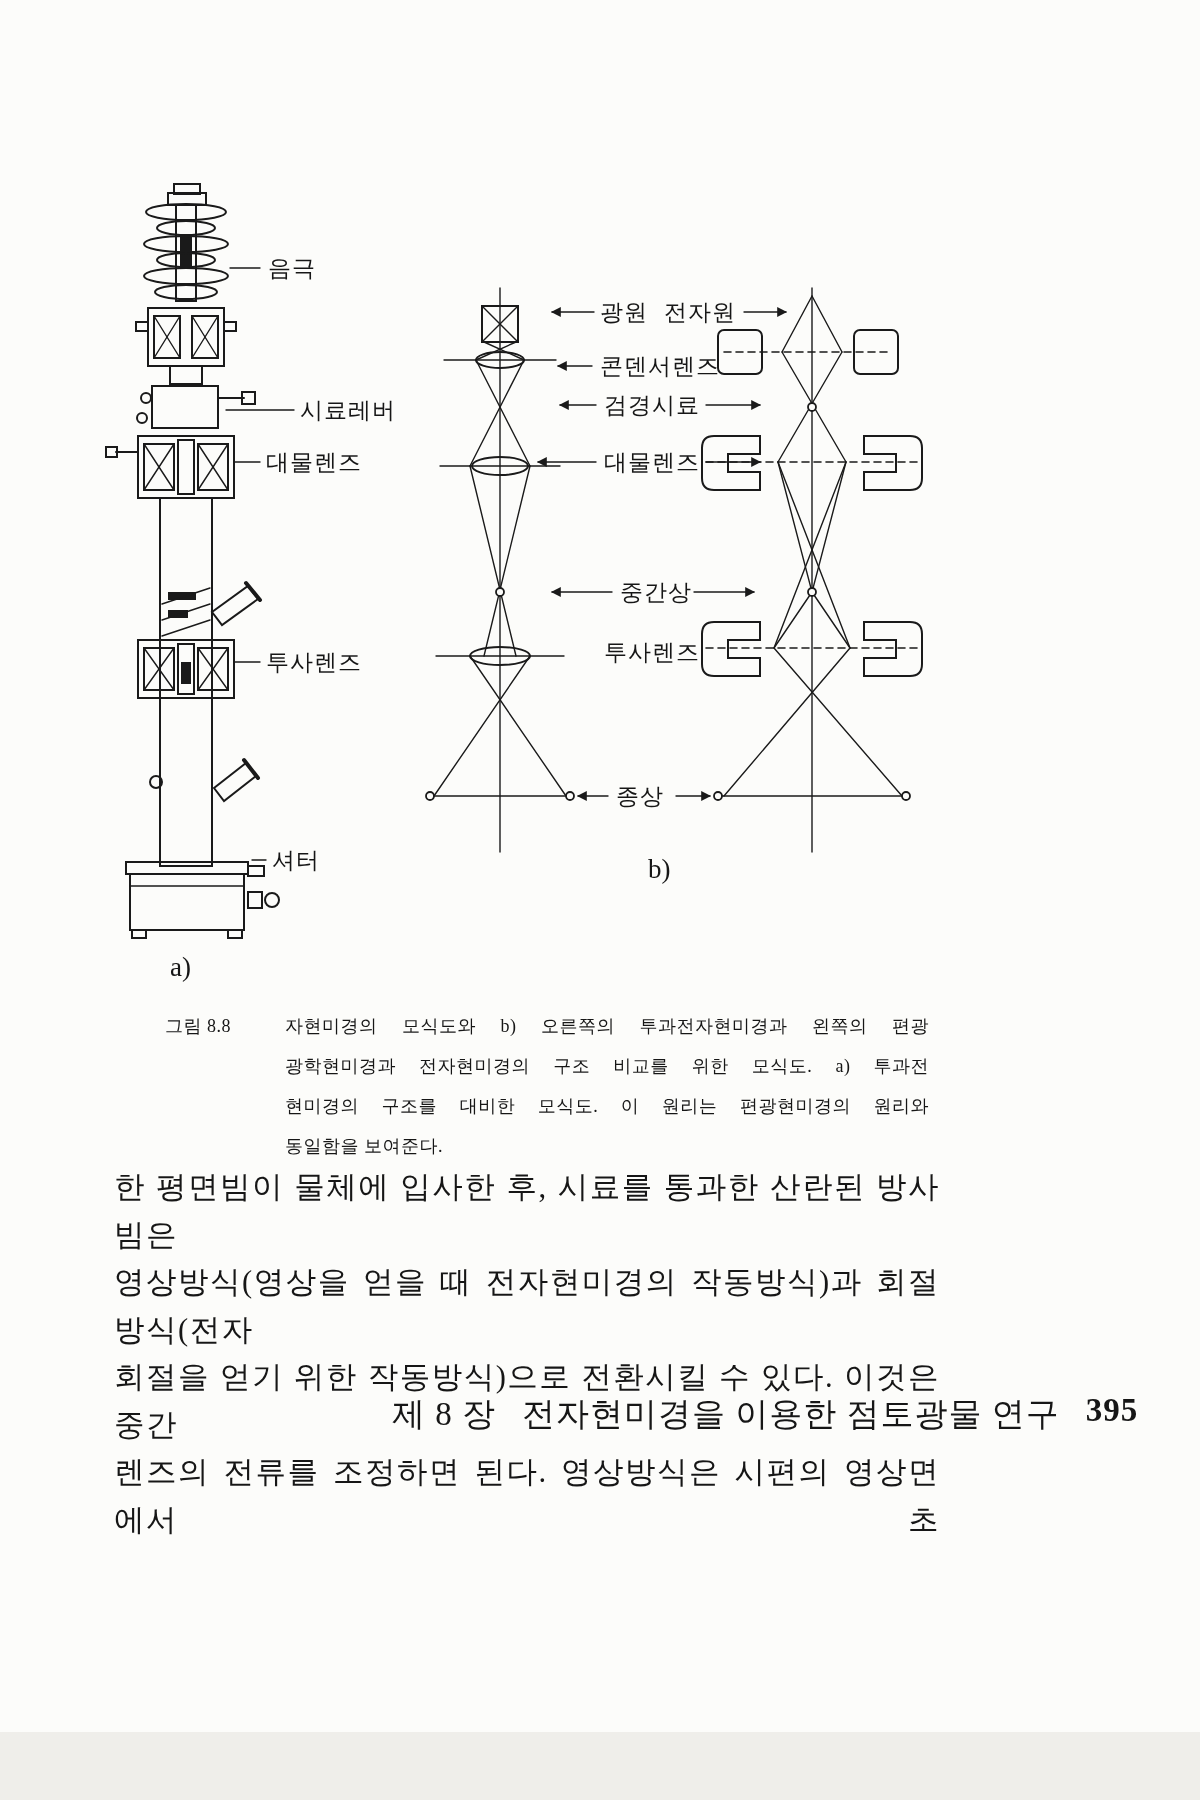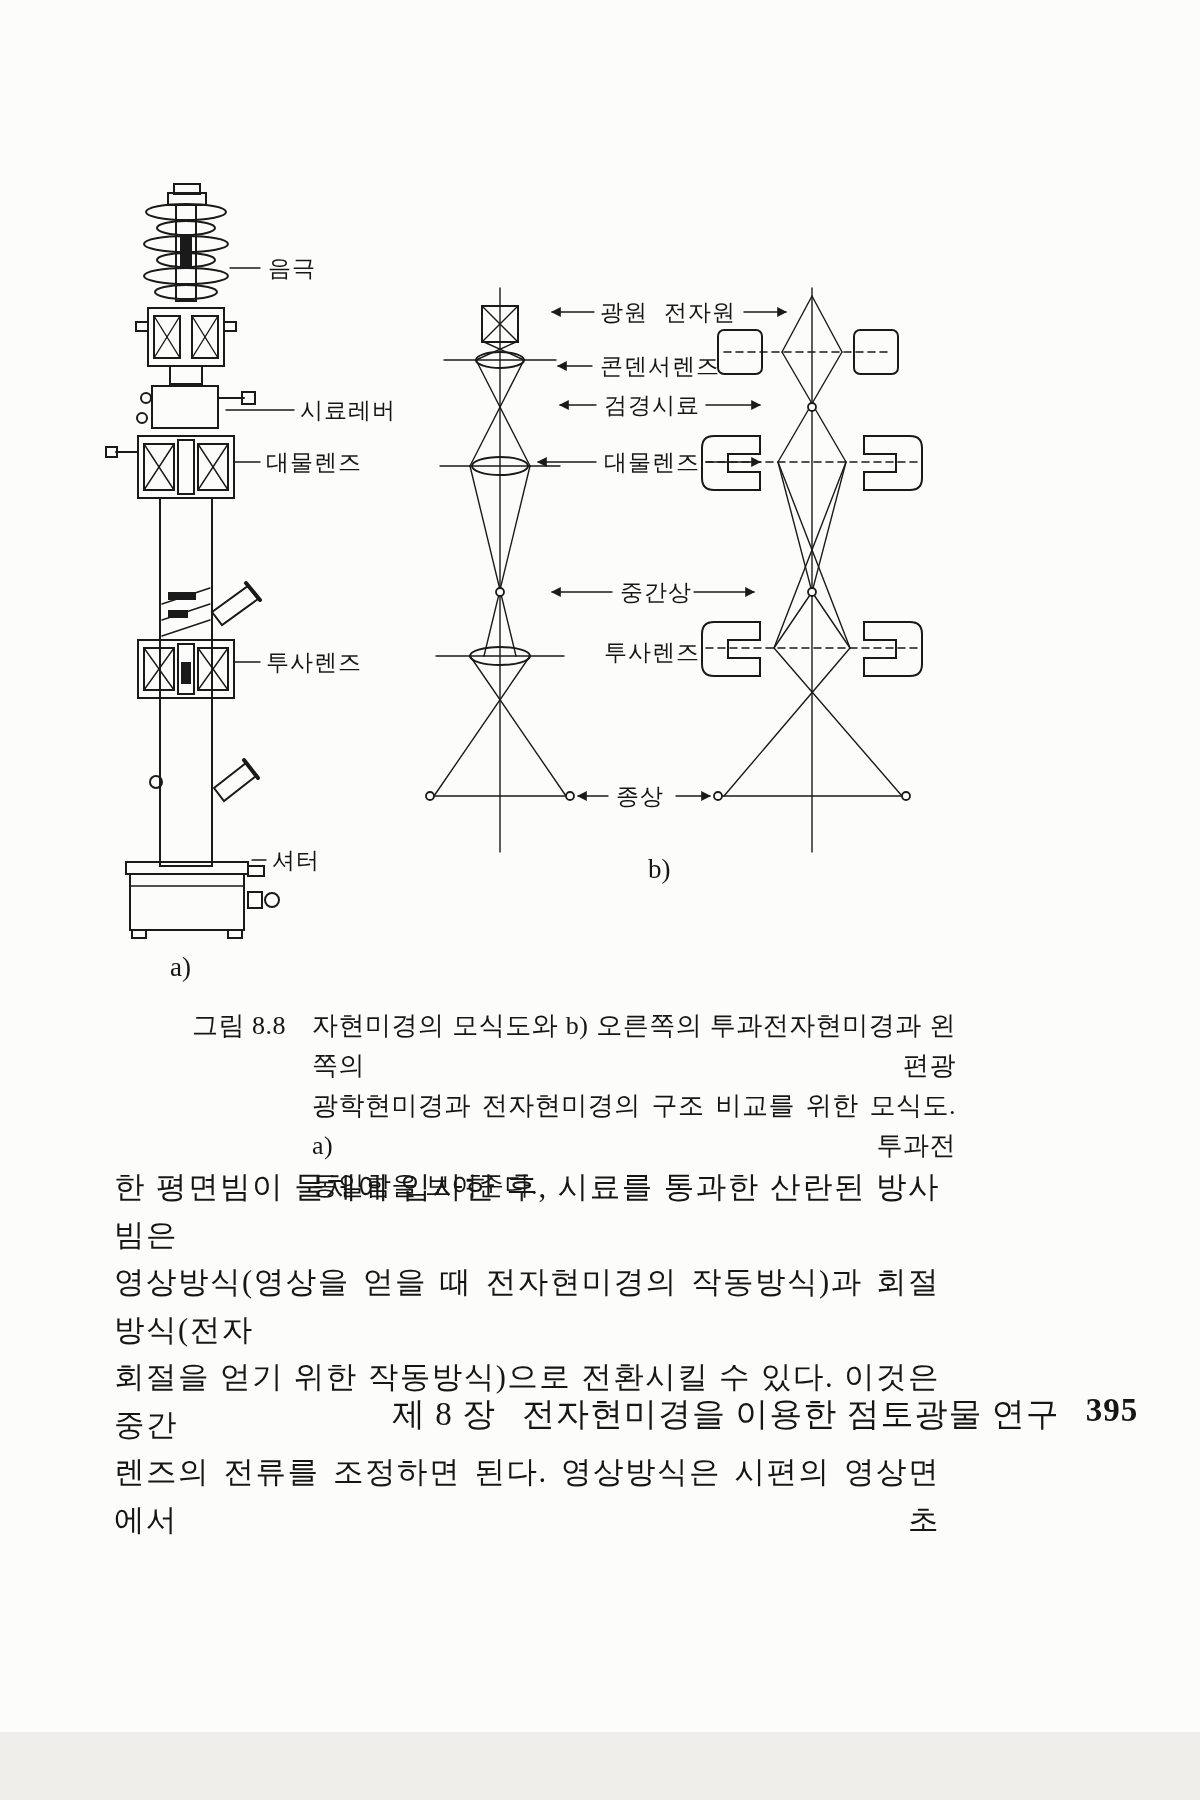--- a/index.html
+++ b/index.html
@@ -9,22 +9,22 @@
   .figure-svg { position:absolute; top:0; left:0; }
   svg { stroke-linecap:round; }
   svg text { font-family:"Liberation Serif", serif; fill:#161616; stroke:none; }
   .lbl { font-size:23px; letter-spacing:1px; }
   .letter { font-size:27px; }
   .ln { stroke:#1a1a1a; stroke-width:2; fill:none; }
   .thin { stroke:#1a1a1a; stroke-width:1.4; fill:none; }
   .dash { stroke:#1a1a1a; stroke-width:1.6; fill:none; stroke-dasharray:7 5; }
   .dot { fill:#fcfcfa; stroke:#1a1a1a; stroke-width:1.8; }
   .dark { fill:#1a1a1a; stroke:none; }
-  .caption { position:absolute; left:192px; top:1006px; width:764px; display:grid;
-             grid-template-columns:120px 1fr; font-size:26px; line-height:40px; letter-spacing:0.5px; }
+  .caption { position:absolute; left:165px; top:1006px; width:764px; display:grid;
+             grid-template-columns:120px 1fr; font-size:18px; line-height:40px; letter-spacing:0.5px; }
   .cap-num { white-space:nowrap; }
   .cap-lines .j { text-align:justify; text-align-last:justify; }
   .body-block { position:absolute; left:114px; top:1164px; width:826px;
                 font-size:30.5px; line-height:47.5px; letter-spacing:1.5px; }
   .body-block .j { text-align:justify; text-align-last:justify; }
   .footer { position:absolute; left:392px; top:1392px; display:flex; gap:26px;
             font-size:33px; letter-spacing:1px; white-space:nowrap; }
   .footer .pg { font-weight:bold; }
 </style>
 </head>
@@ -224,20 +224,21 @@
 
       <text class="letter" x="648" y="878">b)</text>
     </g>
   </svg>
 
   <div class="caption">
     <div class="cap-num">그림 8.8</div>
     <div class="cap-lines">
       <div class="j">자현미경의 모식도와 b) 오른쪽의 투과전자현미경과 왼쪽의 편광</div>
       <div class="j">광학현미경과 전자현미경의 구조 비교를 위한 모식도. a) 투과전</div>
+      <div class="j">현미경의 구조를 대비한 모식도. 이 원리는 편광현미경의 원리와</div>
       <div>동일함을 보여준다.</div>
     </div>
   </div>
 
   <div class="body-block">
     <div class="j">한 평면빔이 물체에 입사한 후, 시료를 통과한 산란된 방사빔은</div>
     <div class="j">영상방식(영상을 얻을 때 전자현미경의 작동방식)과 회절방식(전자</div>
     <div class="j">회절을 얻기 위한 작동방식)으로 전환시킬 수 있다. 이것은 중간</div>
     <div class="j">렌즈의 전류를 조정하면 된다. 영상방식은 시편의 영상면에서 초</div>
   </div>

